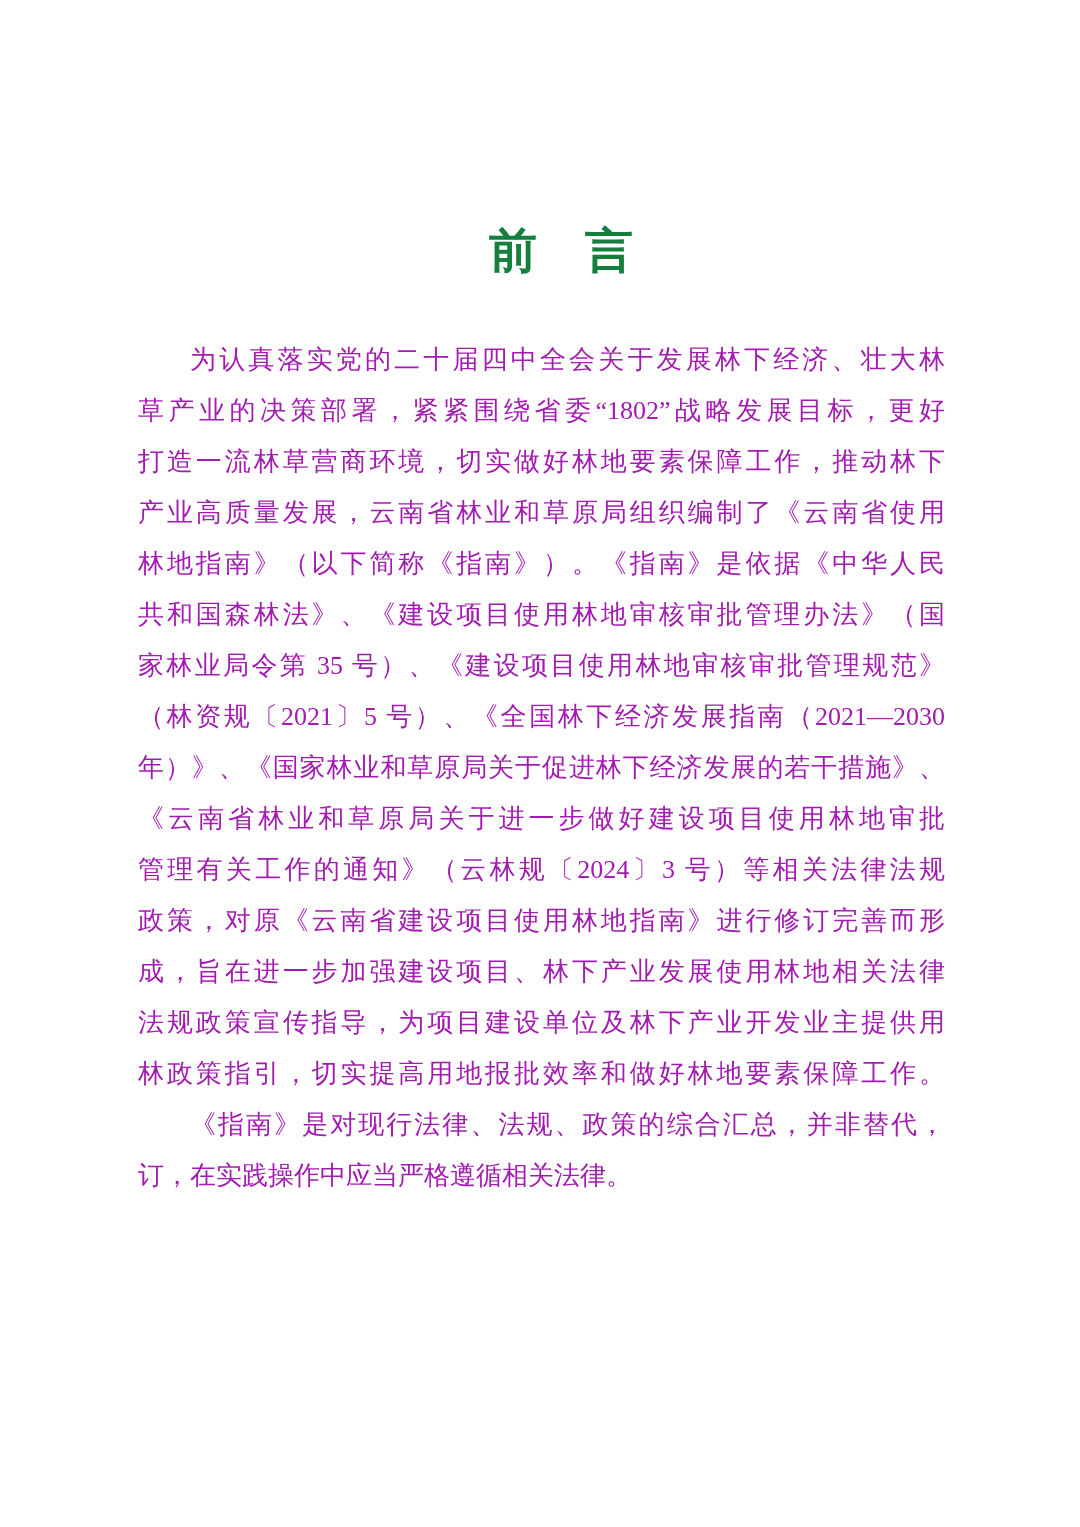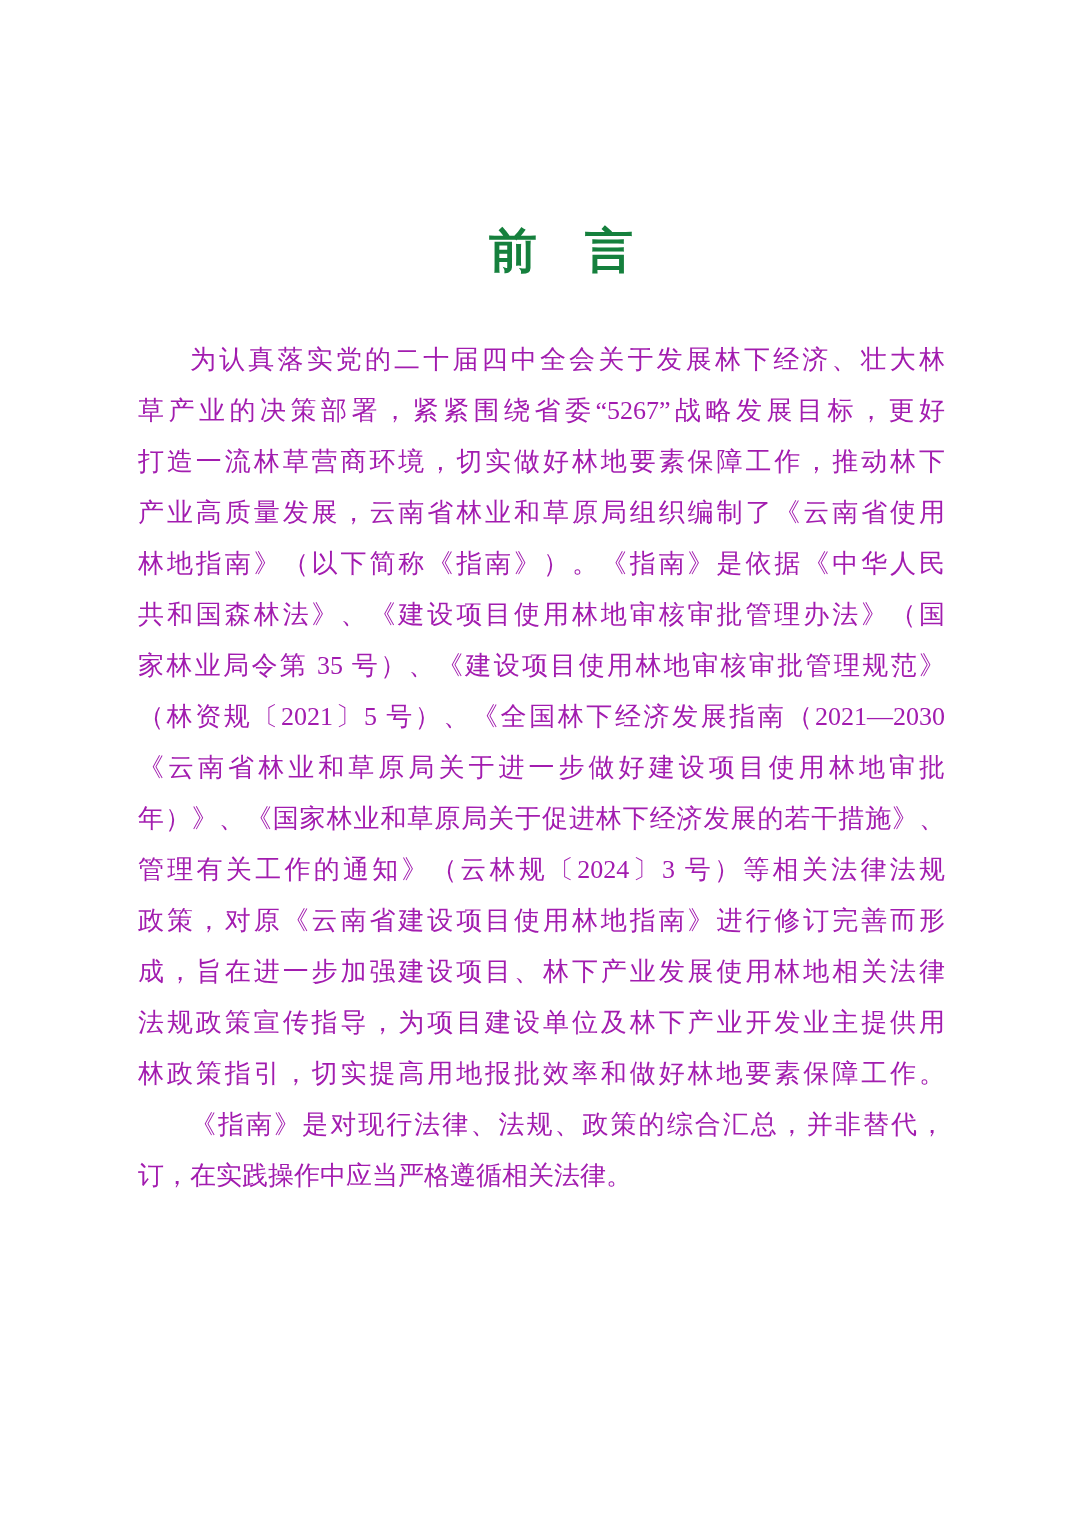--- a/index.html
+++ b/index.html
@@ -54,29 +54,29 @@
 </head>
 <body>
 
 <div class="page">
 
   <div class="doc-title">前　言</div>
 
   <div class="body-text">
 
     <div class="line indent">为认真落实党的二十届四中全会关于发展林下经济、壮大林</div>
-    <div class="line">草产业的决策部署，紧紧围绕省委“5267”战略发展目标，更好</div>
+    <div class="line">草产业的决策部署，紧紧围绕省委“1802”战略发展目标，更好</div>
     <div class="line">打造一流林草营商环境，切实做好林地要素保障工作，推动林下</div>
     <div class="line">产业高质量发展，云南省林业和草原局组织编制了《云南省使用</div>
     <div class="line">林地指南》（以下简称《指南》）。《指南》是依据《中华人民</div>
     <div class="line">共和国森林法》、《建设项目使用林地审核审批管理办法》（国</div>
     <div class="line">家林业局令第 35 号）、《建设项目使用林地审核审批管理规范》</div>
     <div class="line">（林资规〔2021〕5 号）、《全国林下经济发展指南（2021—2030</div>
+    <div class="line">年）》、《国家林业和草原局关于促进林下经济发展的若干措施》、</div>
     <div class="line">《云南省林业和草原局关于进一步做好建设项目使用林地审批</div>
-    <div class="line">年）》、《国家林业和草原局关于促进林下经济发展的若干措施》、</div>
     <div class="line">管理有关工作的通知》（云林规〔2024〕3 号）等相关法律法规</div>
     <div class="line">政策，对原《云南省建设项目使用林地指南》进行修订完善而形</div>
     <div class="line">成，旨在进一步加强建设项目、林下产业发展使用林地相关法律</div>
     <div class="line">法规政策宣传指导，为项目建设单位及林下产业开发业主提供用</div>
     <div class="line">林政策指引，切实提高用地报批效率和做好林地要素保障工作。</div>
 
     <div class="line indent">《指南》是对现行法律、法规、政策的综合汇总，并非替代，</div>
     <div class="line para-end">订，在实践操作中应当严格遵循相关法律。</div>
 
   </div>

